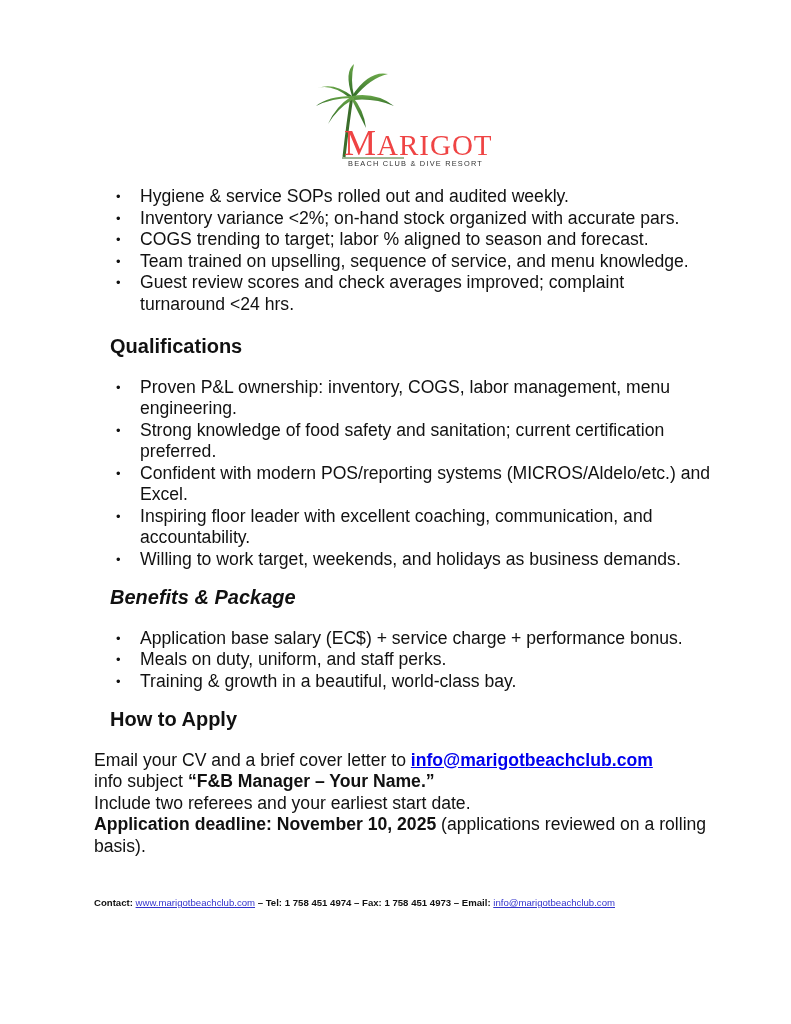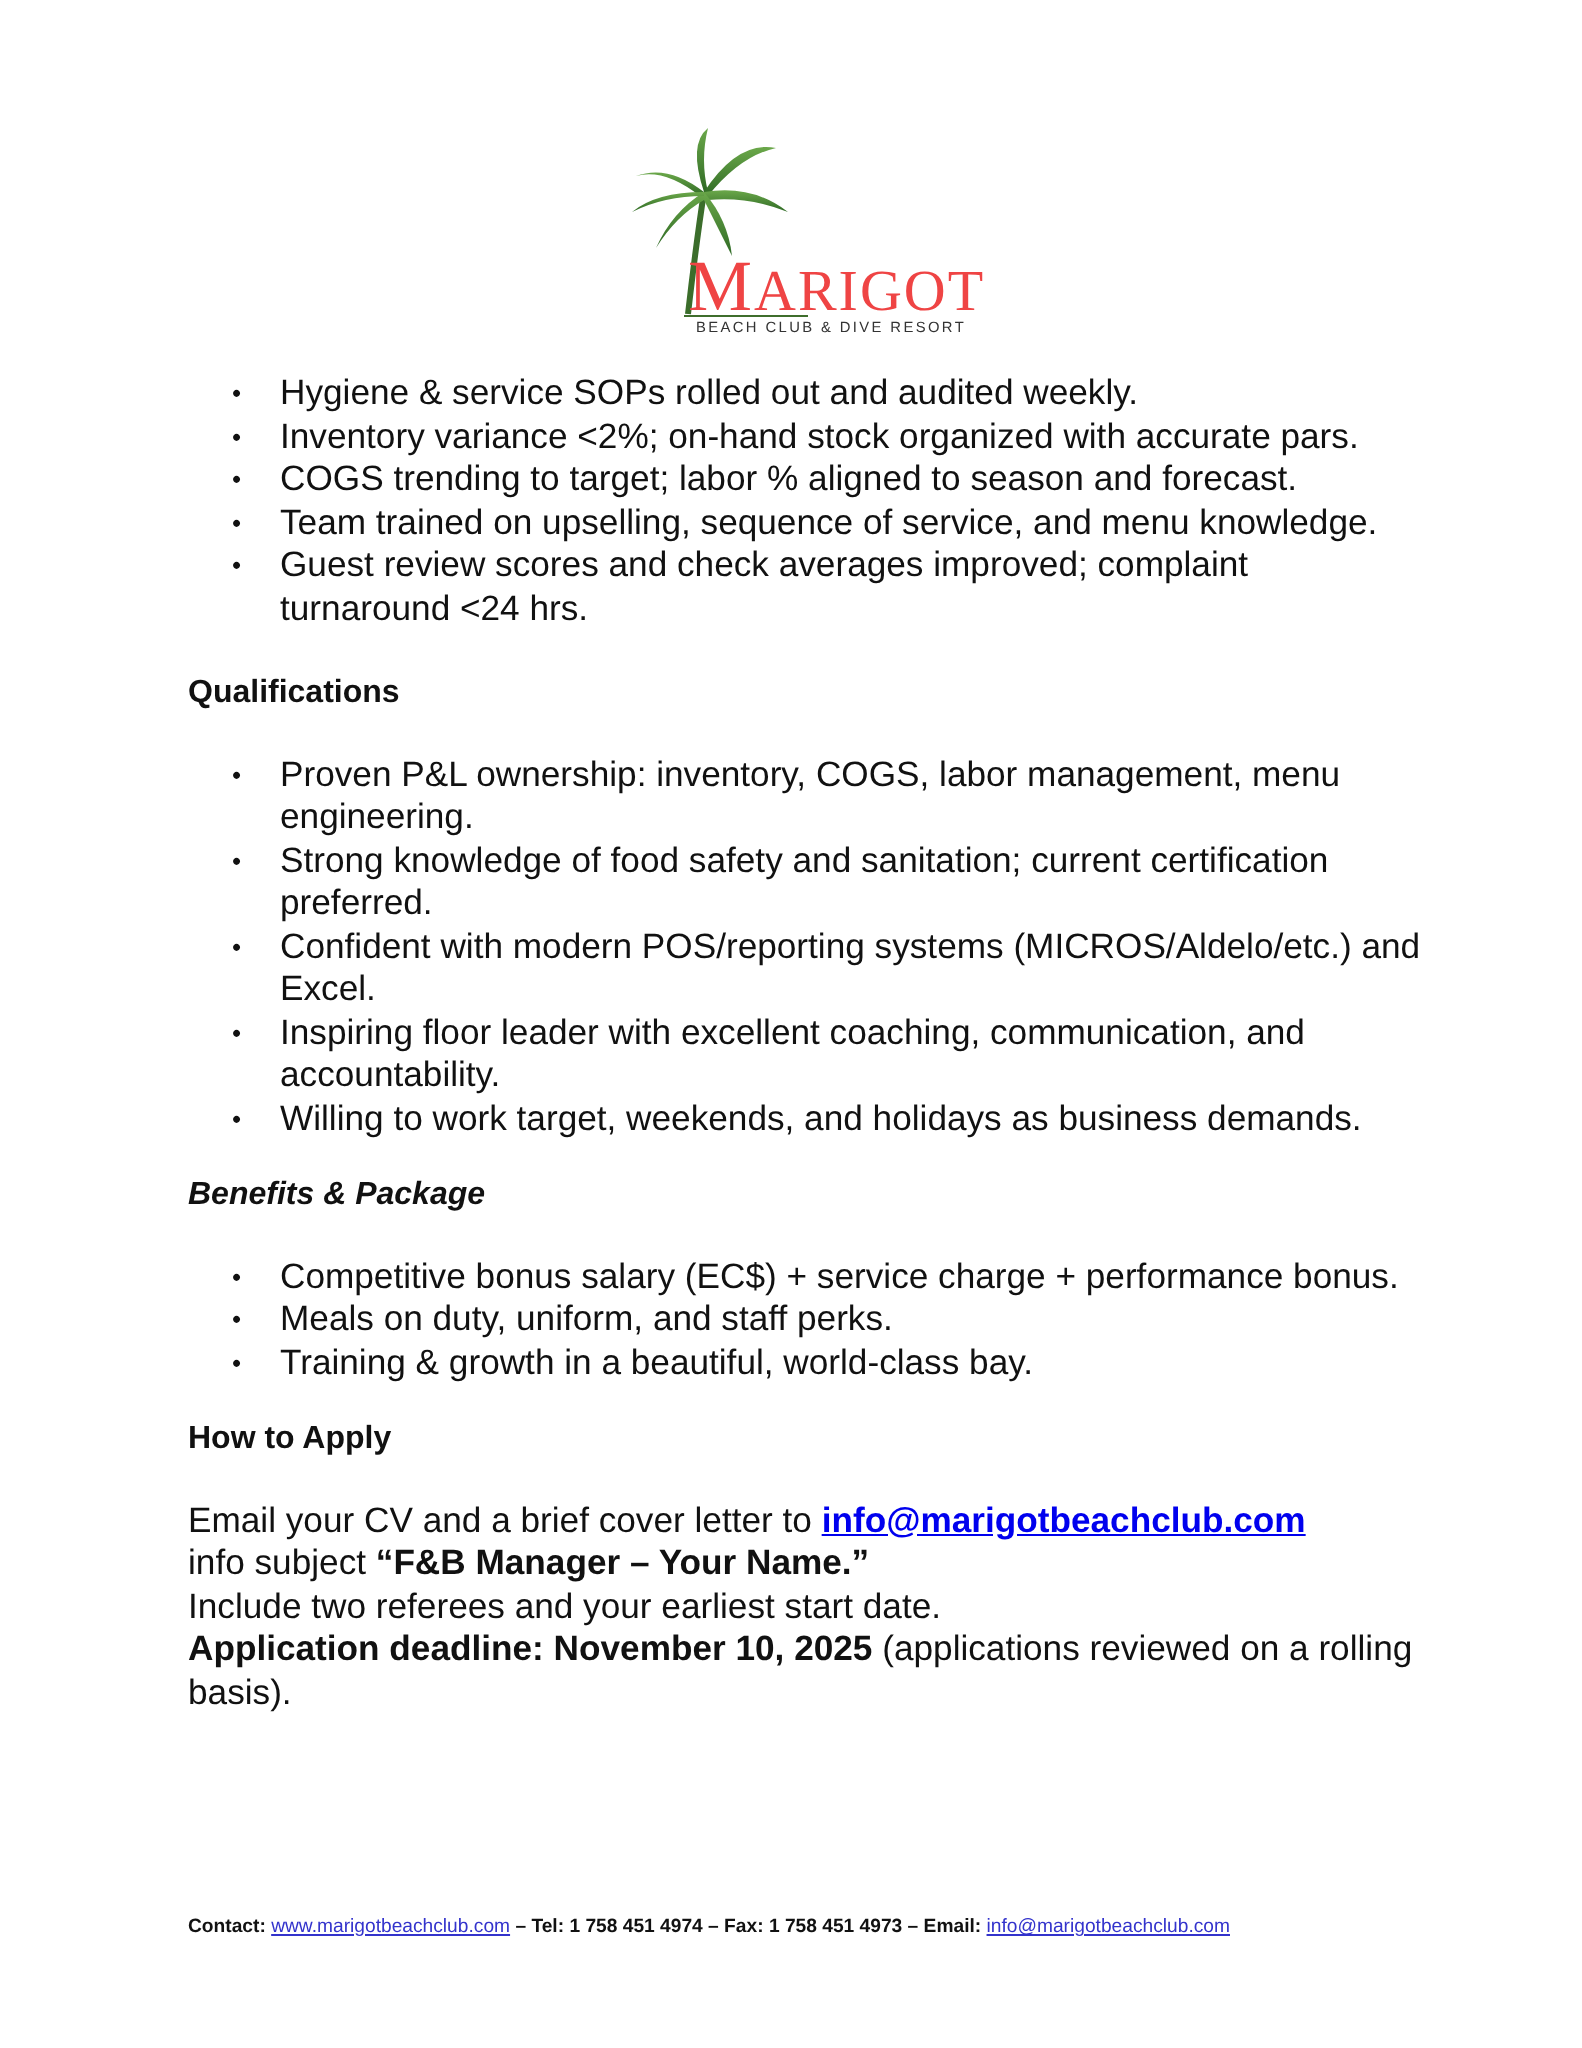--- a/index.html
+++ b/index.html
@@ -9,30 +9,30 @@
   .logo svg { position: absolute; left: 0; top: 0; }
   .logo-name { position: absolute; left: 30px; top: 60px; font-family: "Liberation Serif", serif;
                font-size: 29px; color: #ef4444; letter-spacing: 1px; }
   .logo-name .big { font-size: 36px; }
   .logo-tag { position: absolute; left: 34px; top: 97px; font-size: 7.4px; letter-spacing: 1.2px;
               color: #333; white-space: nowrap; }
   .content { position: absolute; left: 94px; top: 186px; width: 620px; font-size: 17.6px; line-height: 21.5px; }
   ul { list-style: none; margin: 0; padding: 0; }
   ul li { position: relative; padding-left: 46px; }
   ul li::before { content: "\2022"; position: absolute; left: 22px; top: 0; font-size: 13px; }
-  h2 { font-size: 16px; font-weight: bold; margin: 0; line-height: 21.5px; }
+  h2 { font-size: 20px; font-weight: bold; margin: 16px; line-height: 21.5px; }
   .sec-q { margin-top: 21px; }
   .list-q { margin-top: 19px; }
   .sec-b { margin-top: 17px; font-style: italic; }
   .list-b { margin-top: 19px; }
   .sec-h { margin-top: 17px; }
   .apply { margin-top: 19px; }
   .apply p { margin: 0; }
   a.email { color: #0000ee; font-weight: bold; text-decoration: underline; }
-  .footer { position: absolute; left: 94px; top: 958px; font-size: 9.6px; font-weight: bold; white-space: nowrap; }
+  .footer { position: absolute; left: 94px; top: 897px; font-size: 9.6px; font-weight: bold; white-space: nowrap; }
   .footer a { color: #3333cc; font-weight: normal; text-decoration: underline; }
 </style>
 </head>
 <body>
 
 <div class="logo">
   <svg width="90" height="100" viewBox="0 0 90 100">
     <defs>
       <linearGradient id="lg" x1="0" y1="0" x2="0" y2="1">
         <stop offset="0" stop-color="#6ba84a"></stop>
@@ -66,21 +66,21 @@
   <ul class="list-q">
     <li>Proven P&amp;L ownership: inventory, COGS, labor management, menu engineering.</li>
     <li>Strong knowledge of food safety and sanitation; current certification preferred.</li>
     <li>Confident with modern POS/reporting systems (MICROS/Aldelo/etc.) and Excel.</li>
     <li>Inspiring floor leader with excellent coaching, communication, and accountability.</li>
     <li>Willing to work target, weekends, and holidays as business demands.</li>
   </ul>
 
   <h2 class="sec-b">Benefits &amp; Package</h2>
   <ul class="list-b">
-    <li>Competitive bonus salary (EC$) + service charge + performance bonus.</li>
+    <li>Application base salary (EC$) + service charge + performance bonus.</li>
     <li>Meals on duty, uniform, and staff perks.</li>
     <li>Training &amp; growth in a beautiful, world-class bay.</li>
   </ul>
 
   <h2 class="sec-h">How to Apply</h2>
   <div class="apply">
     <p><span>Email your CV and a brief cover letter to </span><a class="email" href="#">info@marigotbeachclub.com</a></p>
     <p><span>info subject </span><b>“F&amp;B Manager – Your Name.”</b></p>
     <p>Include two referees and your earliest start date.</p>
     <p><b>Application deadline: November 10, 2025</b><span> (applications reviewed on a rolling basis).</span></p>

